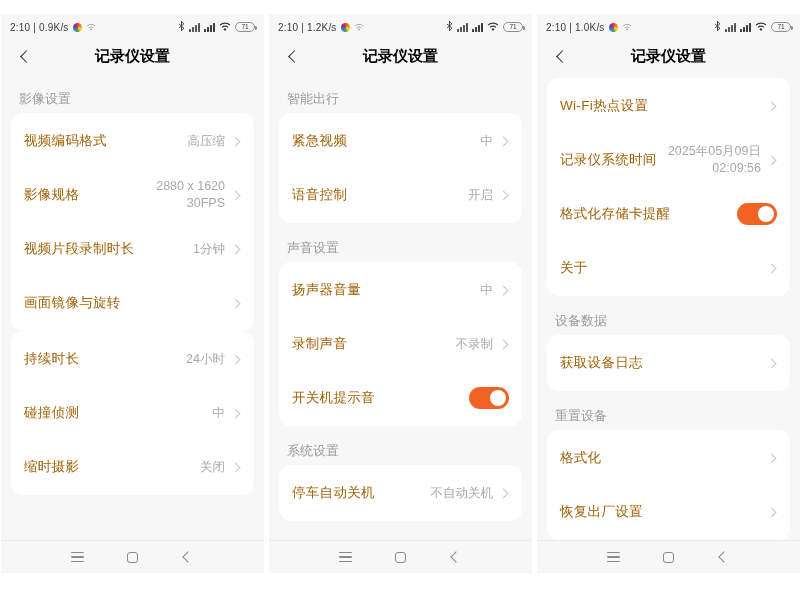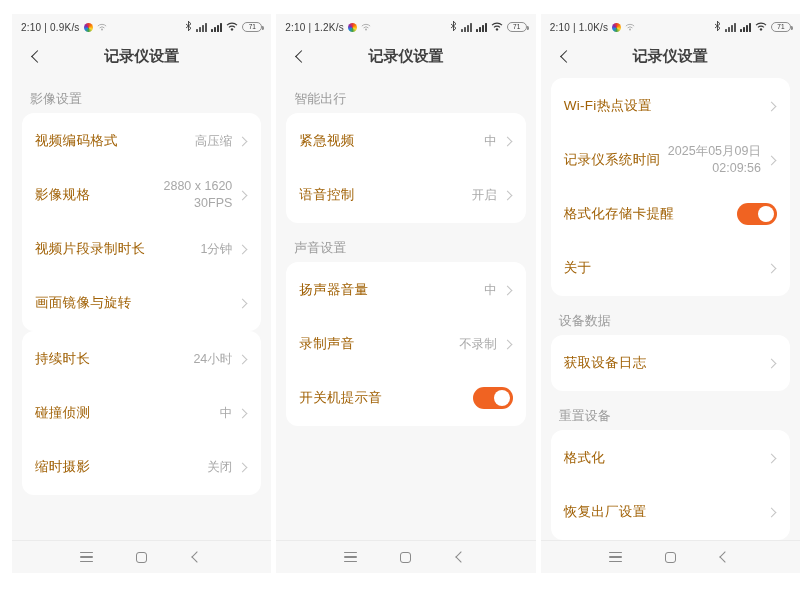--- a/index.html
+++ b/index.html
@@ -1,18 +1,18 @@
 <!DOCTYPE html>
 <html><head>
 <meta charset="utf-8">
 <style>
   * { margin:0; padding:0; box-sizing:border-box; }
   html,body { width:800px; height:593px; background:#ffffff; overflow:hidden;
     font-family:"Liberation Sans","DejaVu Sans",sans-serif; }
-  .wrap { display:flex; gap:5px; padding:14px 0 14px 1px;margin-left:11px; }
+  .wrap { display:flex; gap:5px; padding:14px 0 14px 1px; }
   .phone { position:relative; width:263px; height:559px; background:#f7f7f7; overflow:hidden; }
 
   
   .statusbar { height:24px; display:flex; align-items:center; justify-content:space-between;
     padding:2px 9px 0 9px; font-size:10px; color:#3a3a3a; }
   .sb-left { display:flex; align-items:center; gap:4px; }
   .sb-time { letter-spacing:.2px; white-space:nowrap; }
   .sb-orb { width:9px; height:9px; border-radius:50%;
     background:conic-gradient(#e53935,#fb8c00,#fdd835,#43a047,#1e88e5,#8e24aa,#e53935); }
   .sb-dim { opacity:.38; display:flex; }
@@ -26,21 +26,21 @@
     font-size:6.5px; line-height:8px; text-align:center; color:#333; }
   .batt::after { content:''; position:absolute; right:-3px; top:2.5px; width:2px; height:4px;
     background:#8f8f8f; border-radius:0 1.5px 1.5px 0; }
 
   
   .titlebar { position:relative; height:36px; display:flex; align-items:center; }
   .back-btn { position:absolute; left:10px; top:0; height:36px; width:28px;
     display:flex; align-items:center; justify-content:center; cursor:pointer; }
   .back-btn b { width:9px; height:9px; border-left:1.8px solid #2c2c2c; border-top:1.8px solid #2c2c2c;
     transform:rotate(-45deg); margin-left:3px; }
-  .title { width:100%; text-align:center; font-size:15px; font-weight:bold; color:#404040; }
+  .title { width:100%; text-align:center; font-size:15px; font-weight:bold; color:#000000; }
 
   
   .content { padding:0 10px; }
   .group-label { font-size:13px; color:#9b9b9b; margin:18px 8px 8px 8px; line-height:13px; }
   .group-label:empty { display:none; }
   .group.no-label .card { margin-top:4px; }
   .card { background:#fff; border-radius:12px; padding:1px 13px; }
   .row { min-height:54px; display:flex; align-items:center; justify-content:space-between;
     cursor:pointer; }
   .rlabel { font-size:13.5px; color:#a16207; font-weight:500; letter-spacing:.3px; }
@@ -271,20 +271,30 @@
           </div>
           <div class="row">
             <span class="rlabel">开关机提示音</span>
             <span class="rright">
                 <span class="toggle" style="background: rgb(240, 99, 34);"></span>
               </span>
           </div>
         </div>
       </div>
       <div class="group">
+        <div class="group-label">系统设置</div>
+        <div class="card">
+          <div class="row">
+            <span class="rlabel">停车自动关机</span>
+            <span class="rright">
+                <span class="rvalue">不自动关机</span>
+                <i class="chev"></i>
+              </span>
+          </div>
+        </div>
       </div>
     </div>
     <div class="navbar">
       <span class="nav-ic">
           <span class="nav-menu">
             <i></i>
             <i></i>
             <i></i>
           </span>
         </span>

